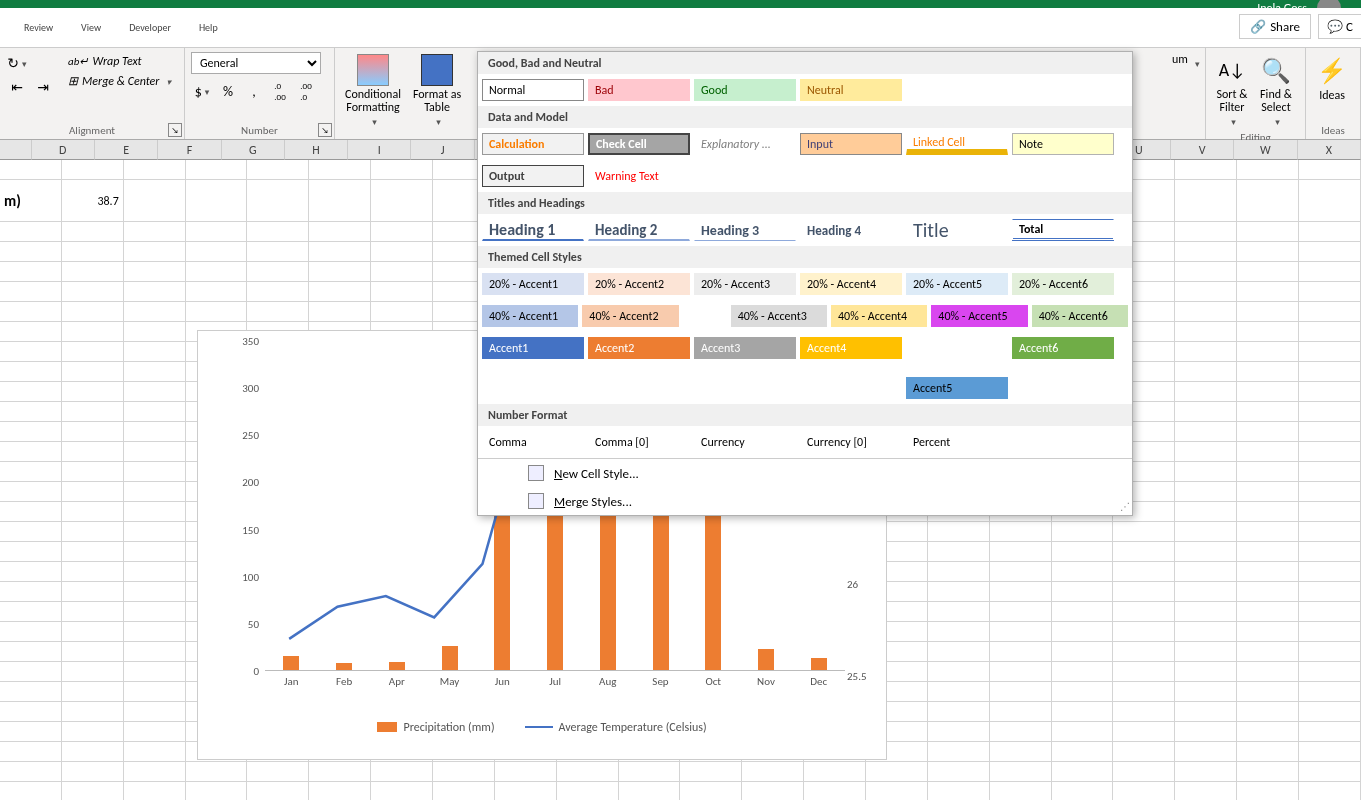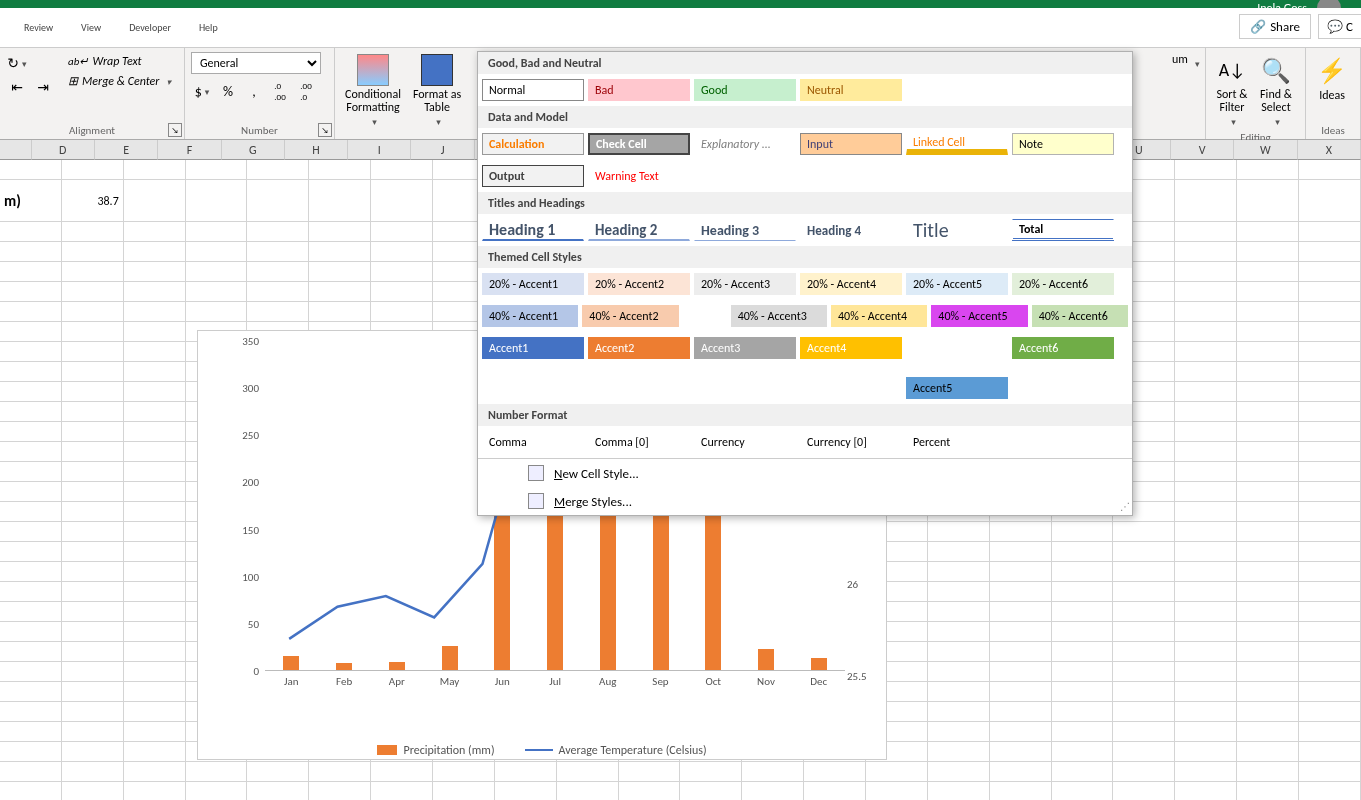--- a/index.html
+++ b/index.html
@@ -42,21 +42,21 @@
 .chart-container { position: absolute; top: 330px; left: 197px; width: 690px; height: 430px; background: #fff; border: 1px solid #ccc; }
 .chart-plot { position: absolute; top: 10px; left: 35px; width: 600px; height: 355px; }
 .chart-y-axis { position: absolute; left: 0; top: 0; height: 330px; width: 30px; }
 .chart-y2-axis { position: absolute; right: -50px; top: 145px; height: 330px; width: 40px; }
 .y-tick { position: absolute; right: 4px; font-size: 11px; color: #555; transform: translateY(-50%); }
 .chart-bars { position: absolute; top: 0; left: 32px; width: 580px; height: 330px; display: flex; border-bottom: 1px solid #bbb; }
 .bar-slot { flex: 1; position: relative; display: flex; justify-content: center; align-items: flex-end; }
 .bar { width: 16px; background: #ed7d31; }
 .x-tick { position: absolute; bottom: -18px; font-size: 11px; color: #555; text-align: center; width: 100%; }
 .line-path { position: absolute; top: 0; left: 32px; width: 580px; height: 330px; pointer-events: none; }
-.legend { position: absolute; bottom: 2px; left: 0; width: 100%; display: flex; justify-content: center; gap: 30px; font-size: 12px; color: #555; }
+.legend { position: absolute; bottom: 25px; left: 0; width: 100%; display: flex; justify-content: center; gap: 30px; font-size: 12px; color: #555; }
 .legend-item { display: flex; align-items: center; gap: 6px; }
 .swatch-bar { width: 20px; height: 10px; background: #ed7d31; }
 .swatch-line { width: 28px; height: 2px; background: #4472c4; position: relative; }
 
 
 .styles-popup { position: absolute; top: 51px; left: 477px; width: 656px; background: #fff; border: 1px solid #b0b0b0; box-shadow: 2px 2px 8px rgba(0,0,0,0.3); z-index: 100; }
 .popup-section-header { background: #f0f0f0; padding: 4px 10px; font-size: 12px; font-weight: bold; color: #444; }
 .popup-row { display: flex; padding: 5px 4px; gap: 4px; }
 .style-swatch { width: 102px; height: 22px; display: flex; align-items: center; padding: 0 6px; font-size: 12px; border: 1px solid transparent; cursor: pointer; }
 .sw-normal { border: 1px solid #888; background: #fff; }

